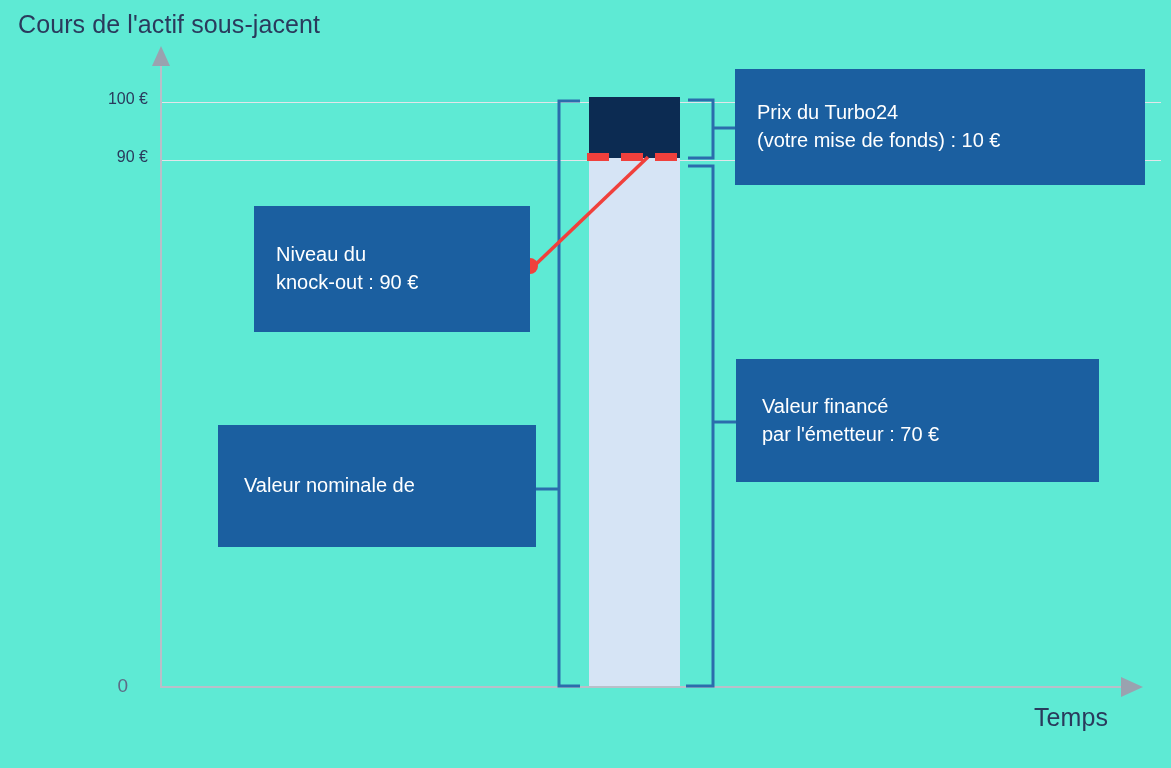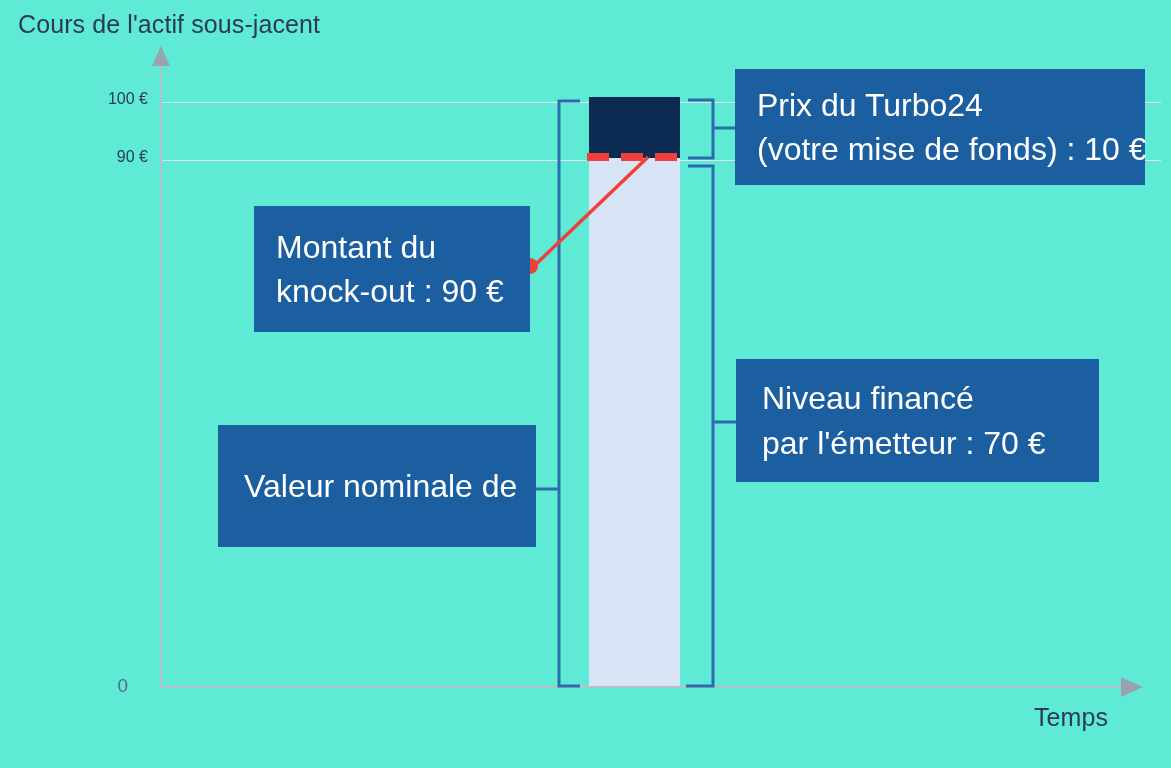--- a/index.html
+++ b/index.html
@@ -120,21 +120,21 @@
     width: 1171px;
     height: 768px;
     pointer-events: none;
   }
 
   
   .label-box {
     position: absolute;
     background: #1b5fa0;
     color: #ffffff;
-    font-size: 32px;
+    font-size: 20px;
     line-height: 1.38;
     box-sizing: border-box;
     display: flex;
     flex-direction: column;
     justify-content: center;
   }
   .label-box .line { white-space: nowrap; }
 
   #box-turbo-price {
     left: 735px; top: 69px;
@@ -204,26 +204,26 @@
       <circle cx="530" cy="266" r="8" fill="#f0403c"></circle>
     </g>
   </svg>
 
   <div class="label-box" id="box-turbo-price">
     <span class="line">Prix du Turbo24</span>
     <span class="line">(votre mise de fonds) : 10 €</span>
   </div>
 
   <div class="label-box" id="box-knockout">
-    <span class="line">Montant du</span>
+    <span class="line">Niveau du</span>
     <span class="line">knock-out : 90 €</span>
   </div>
 
   <div class="label-box" id="box-nominal">
     <span class="line">Valeur nominale de</span>
   </div>
 
   <div class="label-box" id="box-funded">
-    <span class="line">Niveau financé</span>
+    <span class="line">Valeur financé</span>
     <span class="line">par l'émetteur : 70 €</span>
   </div>
 
 </div>
 
 </body></html>

